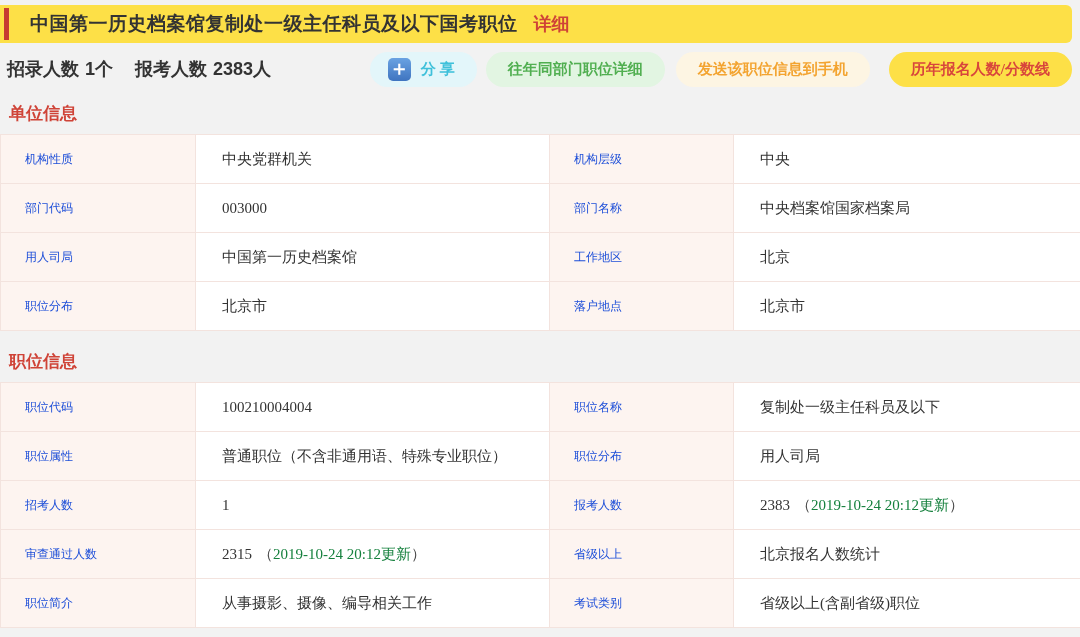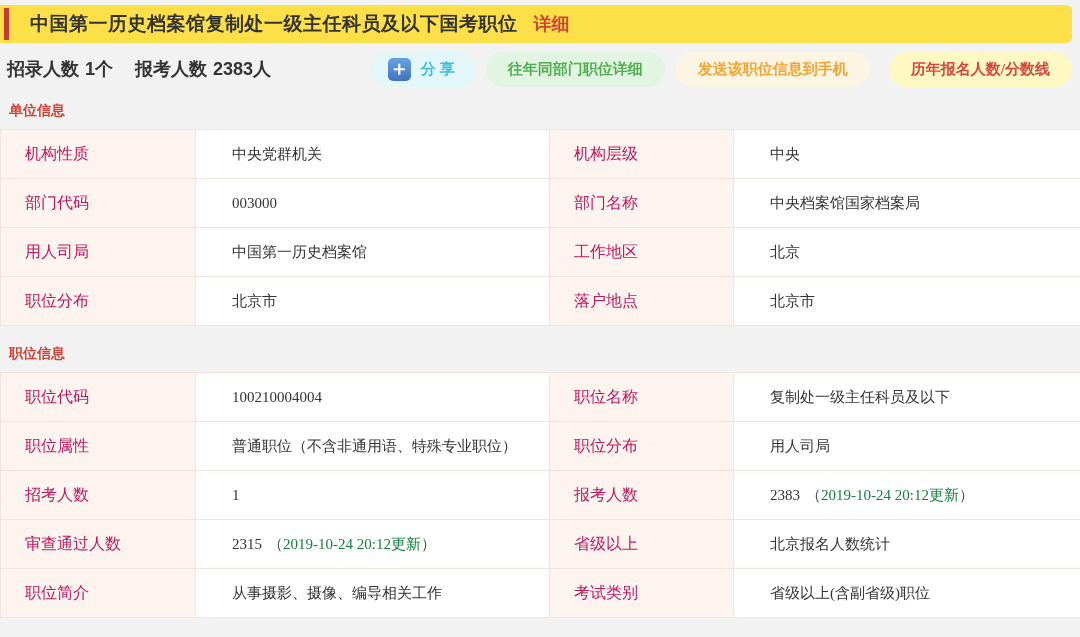--- a/index.html
+++ b/index.html
@@ -86,51 +86,51 @@
     font-family:"Liberation Sans",sans-serif;
     font-size:20px;
     font-weight:bold;
     line-height:21px;
     text-align:center;
     letter-spacing:0;
     display:inline-block;
   }
   .pill.send { background:#fdf5e3; color:#f3a431; margin-right:10px; }
   .pill.prev { background:#e2f5e2; color:#51af51; margin-right:2px; }
-  .pill.hist { background:#fef9c3; color:#d8453c; }
+  .pill.hist { background:#fde047; color:#d8453c; }
   
   .section-title {
     margin:15px 0 9px 9px;
-    font-size:14px;
+    font-size:17px;
     font-weight:bold;
     color:#cf4337;
   }
   .section-title.second { margin-top:19px; }
   
   table.info {
     width:1080px;
     border-collapse:collapse;
     background:#fff;
     font-family:"Liberation Serif","DejaVu Serif",serif;
     table-layout:fixed;
   }
   table.info td {
     border:1px solid #f3e3de;
     height:49px;
     vertical-align:middle;
   }
   td.lbl {
     background:#fdf4f0;
     padding-left:24px;
-    font-size:16px;
-    color:#be185d;
+    font-size:12px;
+    color:#1d4ed8;
   }
   td.val {
     background:#ffffff;
-    padding-left:36px;
+    padding-left:26px;
     font-size:15px;
     color:#333;
     margin-left:32px;
   }
   .note { margin-left:6px; color:#4a4a4a; }
   .note .red { color:#15803d;font-family:Liberation Serif, serif; }
 </style>
 </head>
 <body>
 

